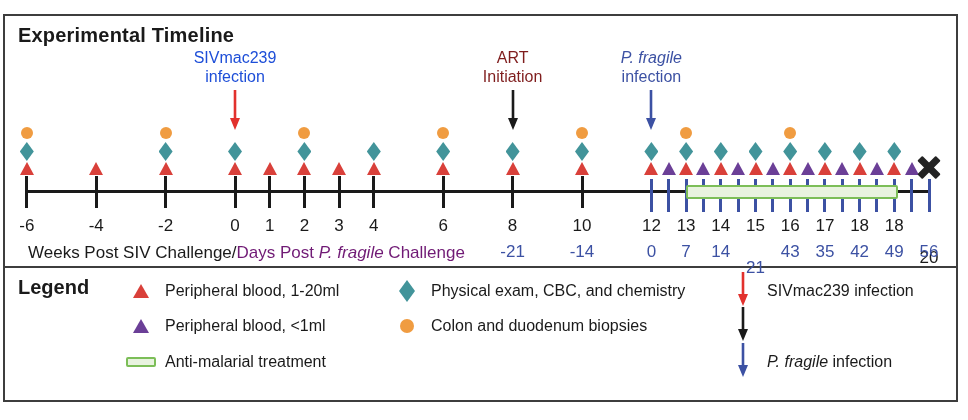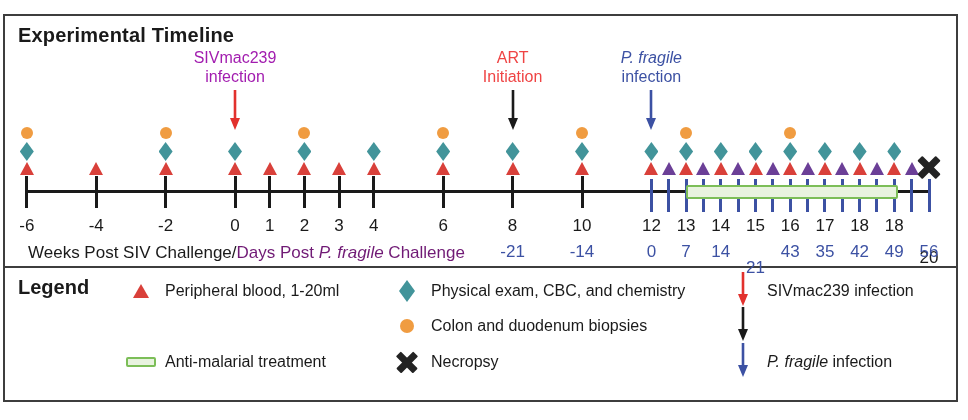--- a/index.html
+++ b/index.html
@@ -20,22 +20,22 @@
   .dot{width:12px;height:12px;border-radius:50%;background:#f09c41;}
   .treatbar{top:185px;height:14px;box-sizing:border-box;border:2px solid #7cbe58;background:#e8f3df;border-radius:2px;z-index:6;}
   .wklabel{top:216px;width:44px;text-align:center;font-size:17px;color:#1a1a1a;}
   .daylabel{top:242px;width:44px;text-align:center;font-size:17px;color:#3c51a3;}
   .xmark{width:26px;height:26px;z-index:7;}
   .xmark:before,.xmark:after{content:"";position:absolute;left:0px;top:9.5px;width:26px;height:7px;background:#232323;border-radius:1px;}
   .xmark:before{transform:rotate(45deg);}
   .xmark:after{transform:rotate(-45deg);}
 
   .ann{top:48px;width:150px;text-align:center;font-size:16px;line-height:19px;}
-  .ann.red{color:#a21caf;}
-  .ann.black{color:#ef4444;}
+  .ann.red{color:#1d4ed8;}
+  .ann.black{color:#7f1d1d;}
   .ann.blue{color:#3c51a3;}
 
   #caption{left:28px;top:243px;font-size:17px;color:#1a1a1a;white-space:nowrap;}
   #caption .blue{color:#701a75;}
   #caption .it{font-style:italic;}
 
   
   .leg-item{height:34px;display:flex;align-items:center;}
   .leg-swatch{width:30px;display:flex;align-items:center;justify-content:center;flex:0 0 30px;position:relative;}
   .leg-label{margin-left:9px;font-size:16px;color:#1a1a1a;white-space:nowrap;}
@@ -199,43 +199,43 @@
 <div class="abs" id="caption"><span>Weeks Post SIV Challenge/</span><span class="blue">Days Post </span><span class="blue it">P. fragile</span><span class="blue"> Challenge</span></div>
 
 <div class="abs" id="legend-title">Legend</div>
 <div class="abs" id="legend-layer" style="left:0;top:266px;width:968px;height:136px;">
     <div class="abs leg-item" style="left: 126px; top: 8px;">
       <span class="leg-swatch">
         <span class="ltri"></span>
       </span>
       <span class="leg-label">Peripheral blood, 1-20ml</span>
     </div>
+    <div class="abs leg-item" style="left: 126px; top: 43px;">
+      <span class="leg-swatch">
+        <span class="ltri purple"></span>
+      </span>
+      <span class="leg-label">Peripheral blood, &lt;1ml</span>
+    </div>
     <div class="abs leg-item" style="left: 126px; top: 79px;">
       <span class="leg-swatch">
         <span class="lbox"></span>
       </span>
       <span class="leg-label">Anti-malarial treatment</span>
     </div>
     <div class="abs leg-item" style="left: 392px; top: 8px;">
       <span class="leg-swatch">
         <span class="ldiamond"></span>
       </span>
       <span class="leg-label">Physical exam, CBC, and chemistry</span>
     </div>
     <div class="abs leg-item" style="left: 392px; top: 43px;">
       <span class="leg-swatch">
         <span class="ldot"></span>
       </span>
       <span class="leg-label">Colon and duodenum biopsies</span>
-    </div>
-    <div class="abs leg-item" style="left: 392px; top: 79px;">
-      <span class="leg-swatch">
-        <span class="lx"></span>
-      </span>
-      <span class="leg-label">Necropsy</span>
     </div>
     <div class="abs leg-item" style="left: 728px; top: 8px;">
       <span class="leg-swatch">
         <span><svg width="16" height="34">
             <line x1="8" y1="0" x2="8" y2="23" stroke="#e2312d" stroke-width="2.6"></line>
             <polygon points="8,34 3,22 13,22" fill="#e2312d"></polygon>
           </svg></span>
       </span>
       <span class="leg-label">SIVmac239 infection</span>
     </div>

